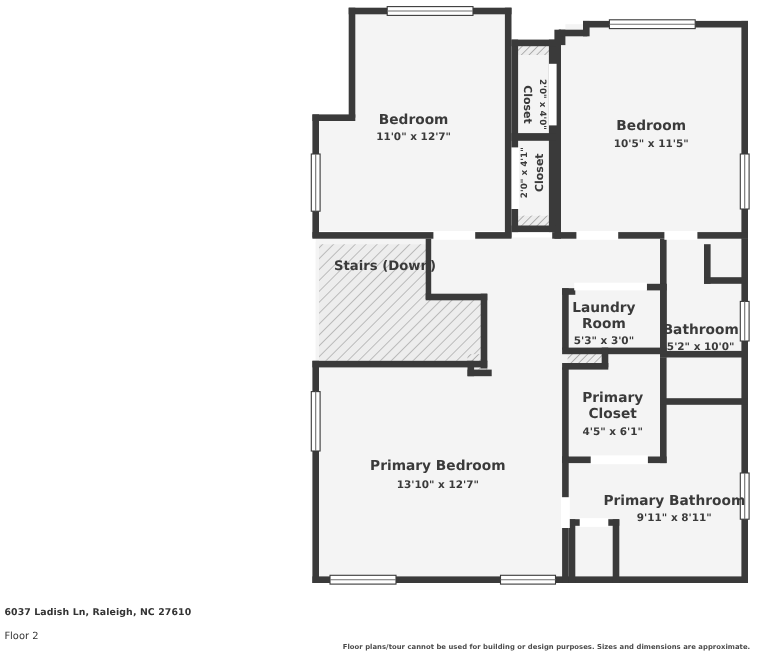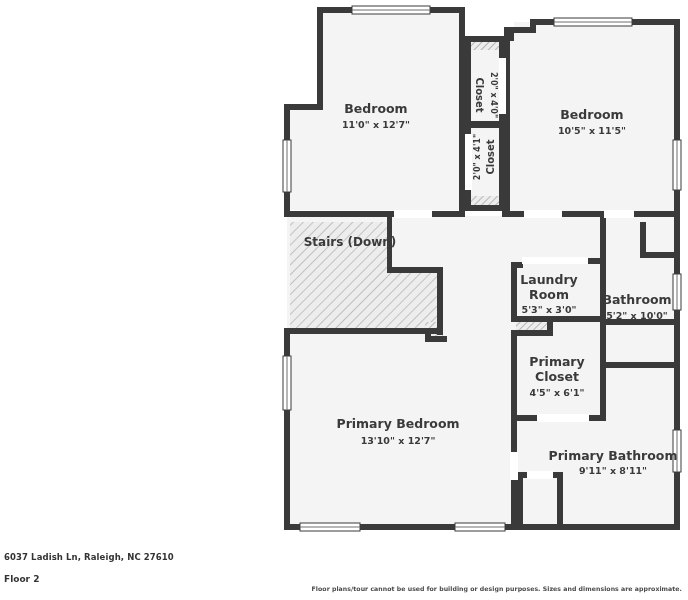--- a/index.html
+++ b/index.html
@@ -84,21 +84,21 @@
     color: #333333;
     letter-spacing: 0.1px;
     white-space: nowrap;
   }
   .footer-floor {
     position: absolute;
     left: 4px;
     top: 26px;
     font-family: "DejaVu Sans", "Liberation Sans", sans-serif;
     font-size: 9px;
-    font-weight: bold;
+    font-weight: normal;
     color: #333333;
     white-space: nowrap;
   }
   .footer-disclaimer {
     position: absolute;
     right: 6px;
     bottom: 8px;
     font-family: "DejaVu Sans", "Liberation Sans", sans-serif;
     font-size: 6.2px;
     font-weight: bold;

